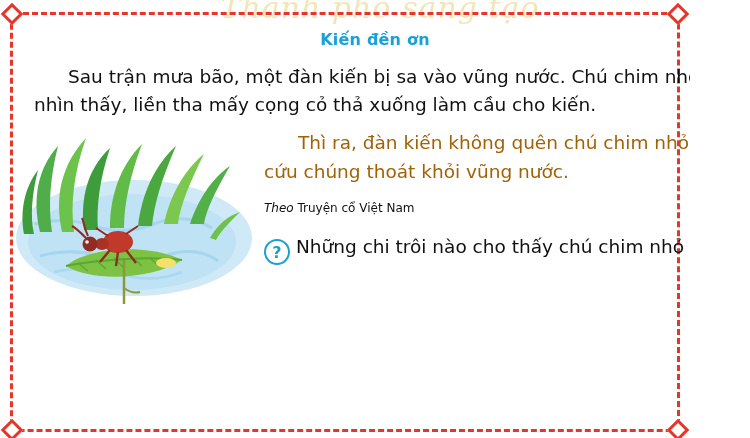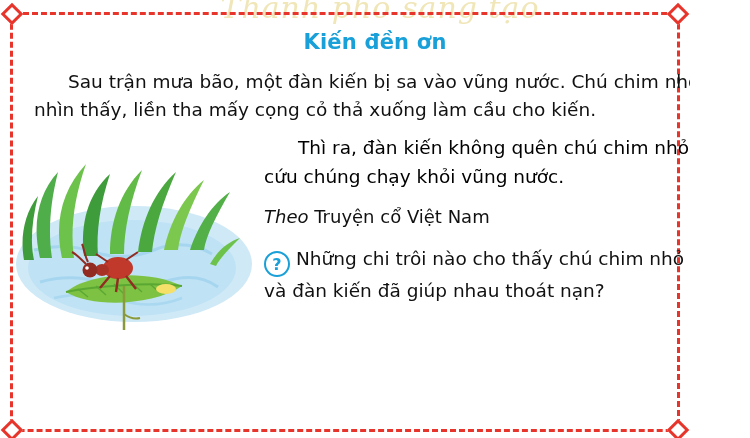--- a/index.html
+++ b/index.html
@@ -68,21 +68,21 @@
     left: 34px;
     top: 26px;
     width: 682px;
     height: 396px;
   }
 
   .title {
     text-align: center;
     color: #1aa0d8;
     font-weight: bold;
-    font-size: 21px;
+    font-size: 16px;
     font-family: "DejaVu Sans", sans-serif;
     margin: 4px 0 14px 0;
     letter-spacing: 0.2px;
   }
 
   p.para {
     margin: 0 0 2px 0;
     font-size: 18.5px;
     line-height: 1.52;
     color: #111111;
@@ -94,29 +94,29 @@
   .lower {
     position: relative;
     margin-top: 10px;
     min-height: 150px;
   }
 
   .closing {
     margin-left: 230px;
     font-size: 18.5px;
     line-height: 1.55;
-    color: #000000;
+    color: #a16207;
   }
   .closing .l1 { text-indent: 34px; }
   .closing .l2 { }
 
   .source {
     margin-left: 230px;
     margin-top: 14px;
-    font-size: 18px;
+    font-size: 12px;
     color: #111111;
   }
   .source .ital {
     font-style: italic;
   }
 
   .question {
     margin-left: 230px;
     margin-top: 18px;
     font-size: 18.5px;
@@ -207,28 +207,27 @@
 
           <path d="M110 140 L 110 184" stroke="#8a9a3a" stroke-width="2.5" fill="none"></path>
           <path d="M110 168 q 8 6 16 4" stroke="#8a9a3a" stroke-width="2" fill="none"></path>
 
           <path d="M196 118 C 204 104 214 96 226 92 C 214 104 206 112 202 120 Z" fill="#6cc24a"></path>
         </svg>
       </div>
 
       <div class="closing">
         <div class="l1">Thì ra, đàn kiến không quên chú chim nhỏ</div>
-        <div class="l2">cứu chúng chạy khỏi vũng nước.</div>
+        <div class="l2">cứu chúng thoát khỏi vũng nước.</div>
       </div>
 
       <div class="source">
         <span class="ital">Theo</span>
         <span>Truyện cổ Việt Nam</span>
       </div>
 
       <div class="question">
         <span class="qmark">?</span><span>Những chi trôi nào cho thấy chú chim nhỏ</span>
-        <div>và đàn kiến đã giúp nhau thoát nạn?</div>
       </div>
 
     </div>
   </div>
 </div>
 
 </body></html>

